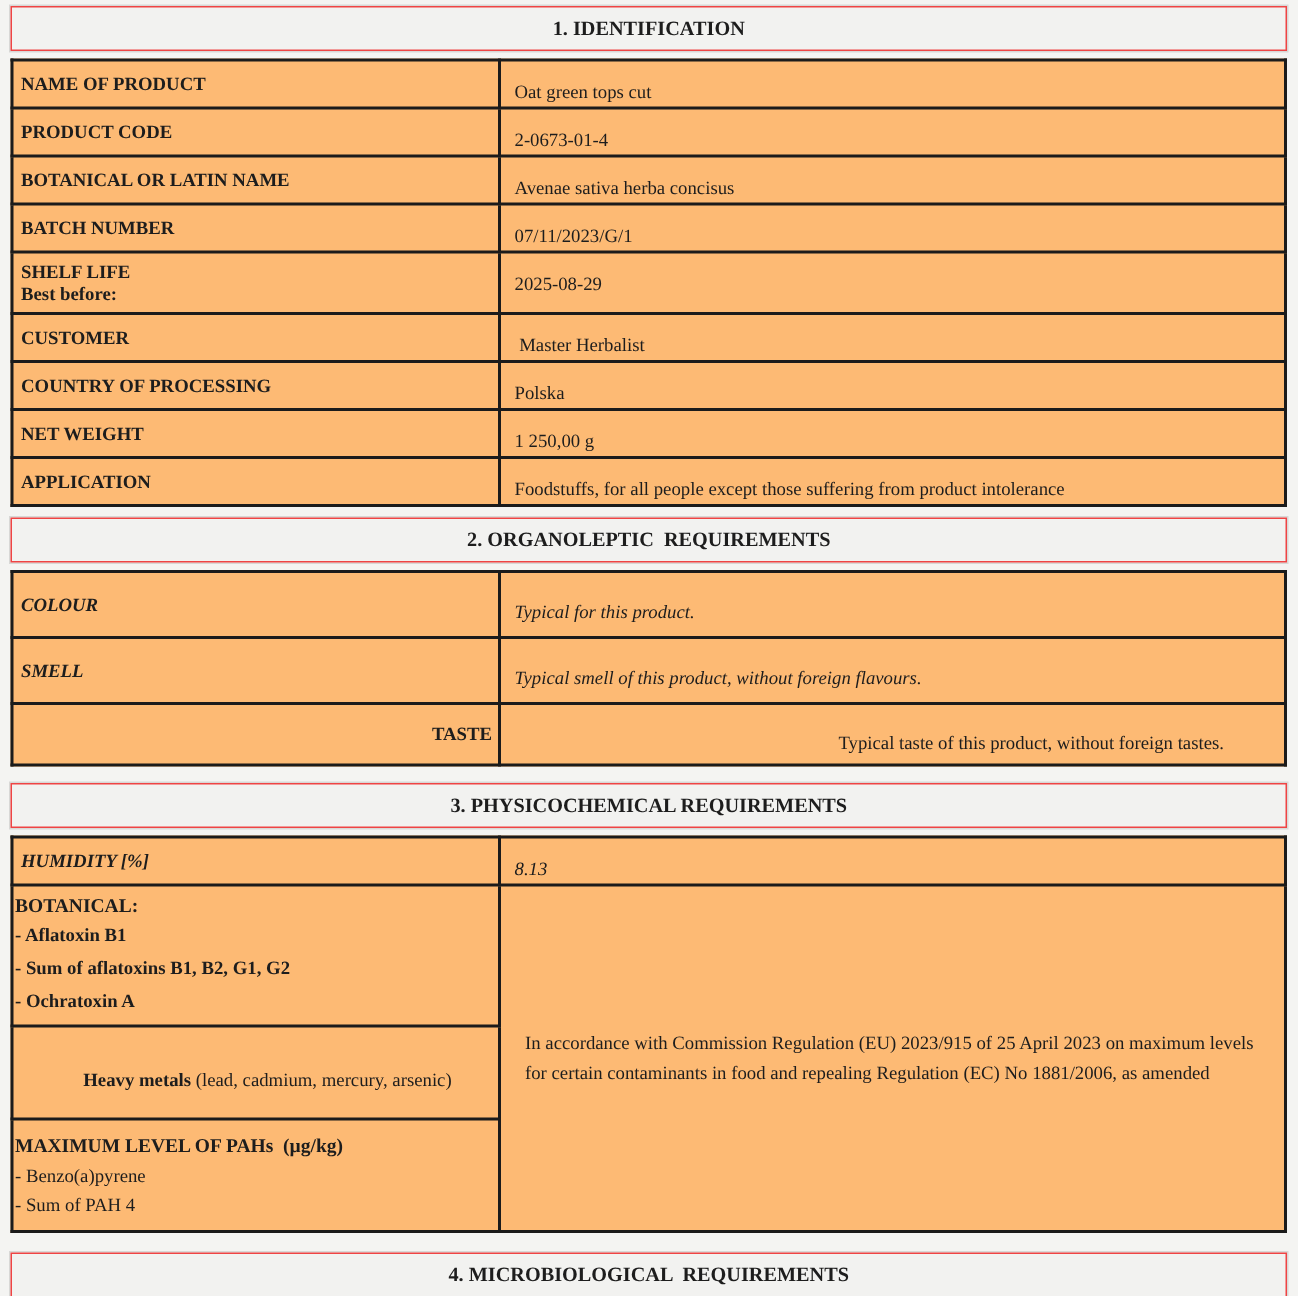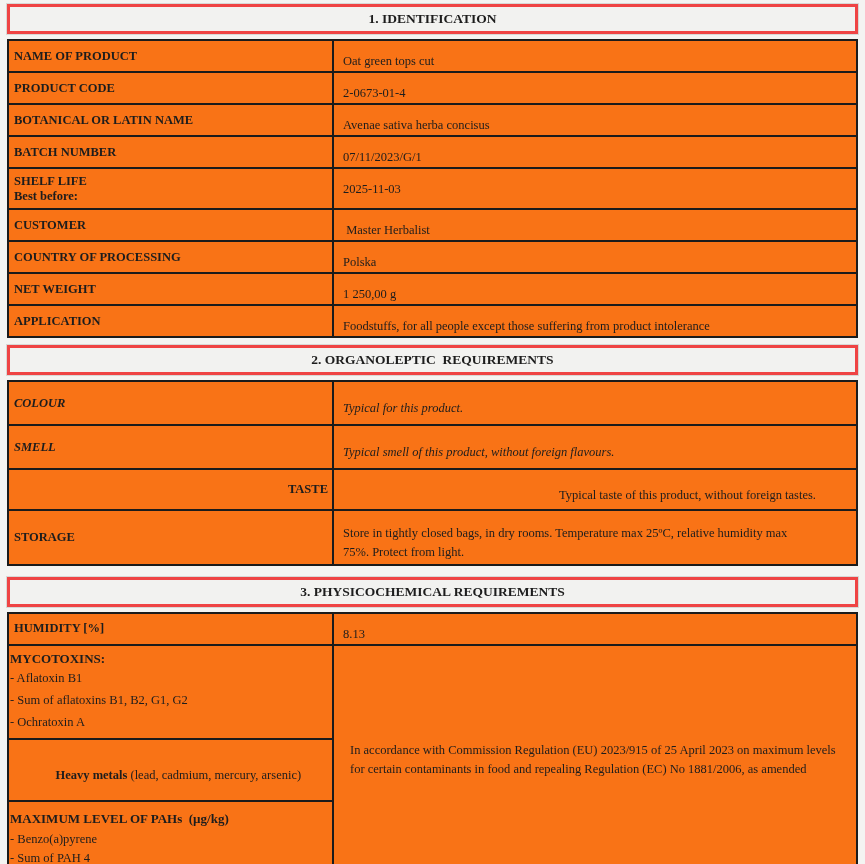--- a/index.html
+++ b/index.html
@@ -12,35 +12,35 @@
   }
   .page {
     box-sizing: border-box;
     width: 865px; height: 864px;
     padding: 4px 7px 0 7px;
     overflow: hidden;
   }
   .section { margin: 0; }
   .section-header {
     box-sizing: border-box;
-    border: 3px solid #ef4444;
+    border: 1px solid #ef4444;
     box-shadow: 0 0 0 1px #d8d8d6;
     height: 30px;
     display: flex; align-items: center; justify-content: center;
     font-weight: bold;
     font-size: 13.5px;
     white-space: pre-wrap;
     margin-bottom: 5px;
     background: #f2f2f0;
   }
   table.tbl {
     border-collapse: collapse;
     table-layout: fixed;
     width: 100%;
-    background: #f97316;
+    background: #fdba74;
   }
   table.tbl td {
     border: 2px solid #1b1b1b;
     box-sizing: border-box;
     font-size: 12.5px;
     vertical-align: middle;
     overflow: hidden;
   }
   col.col-label { width: 325px; }
   .lbl { font-weight: bold; padding: 2px 4px 2px 5px; }
@@ -48,27 +48,27 @@
   .top { vertical-align: top; padding-top: 3px; }
   
   .r25 td { height: 25px; }
   .r41 td { height: 41px; }
   
   .r43 td { height: 44px; font-style: italic; }
   .r41b td { height: 41px; text-align: right; }
   .r53 td { height: 53px; }
   .sec2-val { line-height: 1.5; padding-right: 40px; }
   
-  .r27 td { height: 27px; }
+  .r27 td { height: 27px; font-style: italic; }
   .r81 td { height: 81px; }
   .r39 td { height: 39px; }
   .r75 td { height: 75px; }
   .stack { vertical-align: top; padding-top: 4px; }
   .stack .cell-title { font-weight: bold; font-size: 13px; margin: 1px 0 4px 0; white-space: pre-wrap; }
-  .stack .item { font-weight: normal; margin: 0 0 7px 0; font-size: 12.5px; }
+  .stack .item { font-weight: bold; margin: 0 0 7px 0; font-size: 12.5px; }
   .stack .item-tight { font-weight: normal; margin: 0 0 2px 0; font-size: 12.5px; line-height: 1.35; }
   .reg-cell { padding: 6px 16px 6px 16px; line-height: 1.55; font-size: 12.5px; }
   .bold-part { font-weight: bold; }
   .normal-part { font-weight: normal; }
   
   .r43b td { height: 43px; }
   .gap7  { height: 7px; }
   .gap11 { height: 11px; }
   .gap13 { height: 13px; }
 </style>
@@ -101,21 +101,21 @@
         </tr>
         <tr class="r25">
           <td class="lbl">BATCH NUMBER</td>
           <td class="val">07/11/2023/G/1</td>
         </tr>
         <tr class="r41">
           <td class="lbl top">
             <div>SHELF LIFE</div>
             <div>Best before:</div>
           </td>
-          <td class="val top">2025-11-03</td>
+          <td class="val top">2025-08-29</td>
         </tr>
         <tr class="r25">
           <td class="lbl">CUSTOMER</td>
           <td class="val"> Master Herbalist</td>
         </tr>
         <tr class="r25">
           <td class="lbl">COUNTRY OF PROCESSING</td>
           <td class="val">Polska</td>
         </tr>
         <tr class="r25">
@@ -147,24 +147,20 @@
           <td class="val sec2-val">Typical for this product.</td>
         </tr>
         <tr class="r43">
           <td class="lbl">SMELL</td>
           <td class="val sec2-val">Typical smell of this product, without foreign flavours.</td>
         </tr>
         <tr class="r41b">
           <td class="lbl">TASTE</td>
           <td class="val sec2-val">Typical taste of this product, without foreign tastes.</td>
         </tr>
-        <tr class="r53">
-          <td class="lbl top">STORAGE</td>
-          <td class="val sec2-val">Store in tightly closed bags, in dry rooms. Temperature max 25ºC, relative humidity max 75%. Protect from light.</td>
-        </tr>
       </tbody>
     </table>
   </div>
 
   <div class="gap11"></div>
 
   <div class="section">
     <div class="section-header">
       <span>3. PHYSICOCHEMICAL REQUIREMENTS</span>
     </div>
@@ -173,21 +169,21 @@
           <col class="col-label">
           <col>
         </colgroup>
       <tbody>
         <tr class="r27">
           <td class="lbl">HUMIDITY [%]</td>
           <td class="val">8.13</td>
         </tr>
         <tr class="r81">
           <td class="stack">
-            <div class="cell-title">MYCOTOXINS:</div>
+            <div class="cell-title">BOTANICAL:</div>
             <div class="item">- Aflatoxin B1</div>
             <div class="item">- Sum of aflatoxins B1, B2, G1, G2</div>
             <div class="item">- Ochratoxin A</div>
           </td>
           <td class="reg-cell" rowspan="3">
             <span>In accordance with Commission Regulation (EU) 2023/915 of 25 April 2023 on maximum levels for certain contaminants in food and repealing Regulation (EC) No 1881/2006, as amended</span>
           </td>
         </tr>
         <tr class="r39">
           <td class="val">

